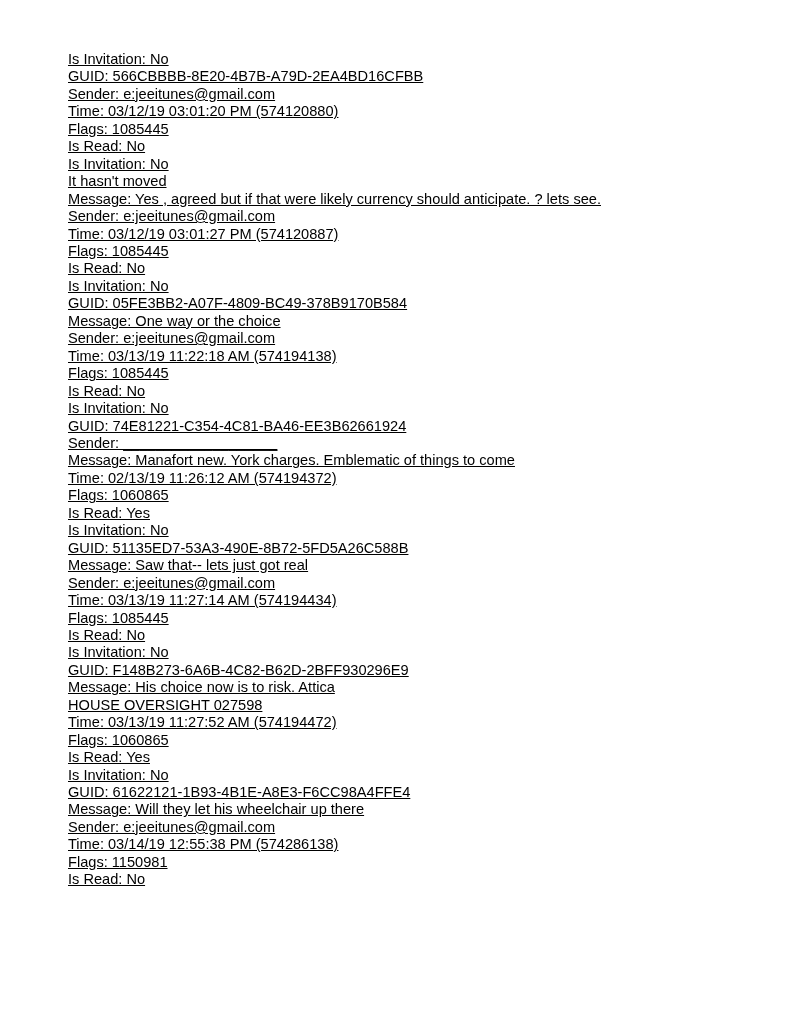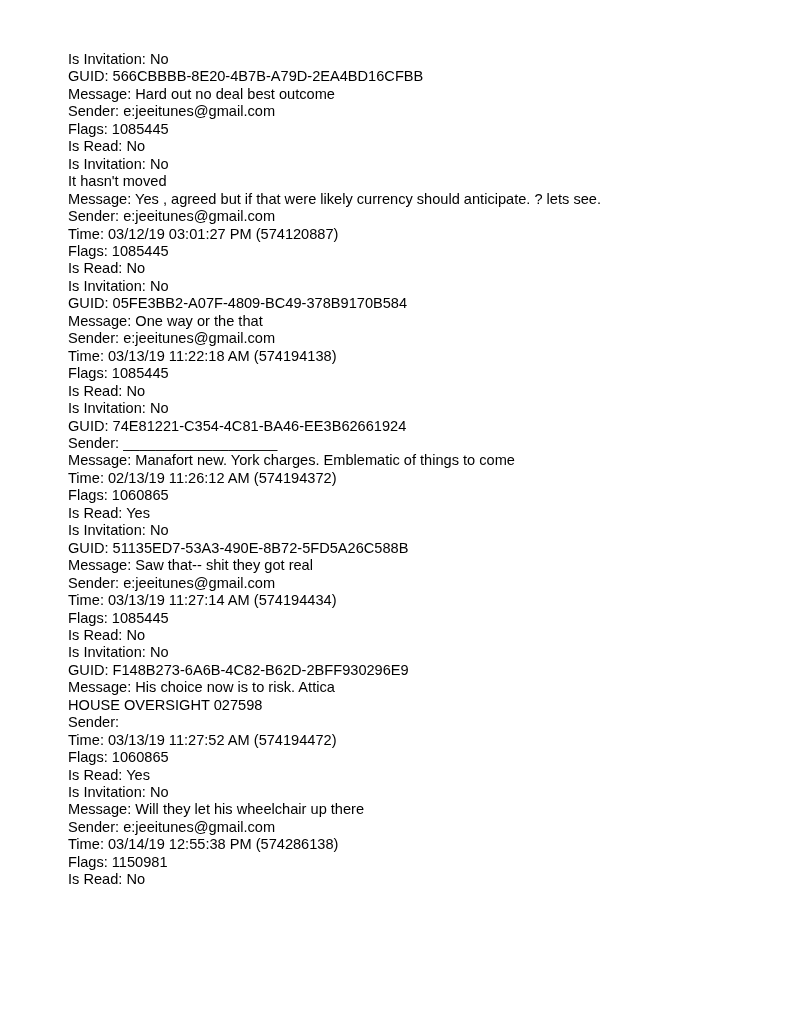--- a/index.html
+++ b/index.html
@@ -20,69 +20,70 @@
     background: #ffffff;
     box-sizing: border-box;
     padding: 51px 40px 0 68px;
   }
   .doc-lines .line {
     font-size: 14.6px;
     line-height: 17.45px;
     color: #000000;
     white-space: pre;
     letter-spacing: 0;
+    text-decoration: underline;
   }
 </style>
 </head>
 <body>
 
 <div class="page">
   <div class="doc-lines">
       <div class="line">Is Invitation: No</div>
       <div class="line">GUID: 566CBBBB-8E20-4B7B-A79D-2EA4BD16CFBB</div>
-      <div class="line">Message: Hard out no deal best outcome</div>
       <div class="line">Sender: e:jeeitunes@gmail.com</div>
+      <div class="line">Time: 03/12/19 03:01:20 PM (574120880)</div>
       <div class="line">Flags: 1085445</div>
       <div class="line">Is Read: No</div>
       <div class="line">Is Invitation: No</div>
       <div class="line">It hasn't moved</div>
       <div class="line">Message: Yes , agreed but if that were likely currency should anticipate. ? lets see.</div>
       <div class="line">Sender: e:jeeitunes@gmail.com</div>
       <div class="line">Time: 03/12/19 03:01:27 PM (574120887)</div>
       <div class="line">Flags: 1085445</div>
       <div class="line">Is Read: No</div>
       <div class="line">Is Invitation: No</div>
       <div class="line">GUID: 05FE3BB2-A07F-4809-BC49-378B9170B584</div>
-      <div class="line">Message: One way or the that</div>
+      <div class="line">Message: One way or the choice</div>
       <div class="line">Sender: e:jeeitunes@gmail.com</div>
       <div class="line">Time: 03/13/19 11:22:18 AM (574194138)</div>
       <div class="line">Flags: 1085445</div>
       <div class="line">Is Read: No</div>
       <div class="line">Is Invitation: No</div>
       <div class="line">GUID: 74E81221-C354-4C81-BA46-EE3B62661924</div>
       <div class="line">Sender: ___________________</div>
       <div class="line">Message: Manafort new. York charges. Emblematic of things to come</div>
       <div class="line">Time: 02/13/19 11:26:12 AM (574194372)</div>
       <div class="line">Flags: 1060865</div>
       <div class="line">Is Read: Yes</div>
       <div class="line">Is Invitation: No</div>
       <div class="line">GUID: 51135ED7-53A3-490E-8B72-5FD5A26C588B</div>
-      <div class="line">Message: Saw that-- shit they got real</div>
+      <div class="line">Message: Saw that-- lets just got real</div>
       <div class="line">Sender: e:jeeitunes@gmail.com</div>
       <div class="line">Time: 03/13/19 11:27:14 AM (574194434)</div>
       <div class="line">Flags: 1085445</div>
       <div class="line">Is Read: No</div>
       <div class="line">Is Invitation: No</div>
       <div class="line">GUID: F148B273-6A6B-4C82-B62D-2BFF930296E9</div>
       <div class="line">Message: His choice now is to risk. Attica</div>
       <div class="line">HOUSE OVERSIGHT 027598</div>
-      <div class="line">Sender:</div>
       <div class="line">Time: 03/13/19 11:27:52 AM (574194472)</div>
       <div class="line">Flags: 1060865</div>
       <div class="line">Is Read: Yes</div>
       <div class="line">Is Invitation: No</div>
+      <div class="line">GUID: 61622121-1B93-4B1E-A8E3-F6CC98A4FFE4</div>
       <div class="line">Message: Will they let his wheelchair up there</div>
       <div class="line">Sender: e:jeeitunes@gmail.com</div>
       <div class="line">Time: 03/14/19 12:55:38 PM (574286138)</div>
       <div class="line">Flags: 1150981</div>
       <div class="line">Is Read: No</div>
     </div>
 </div>
 
 </body></html>

